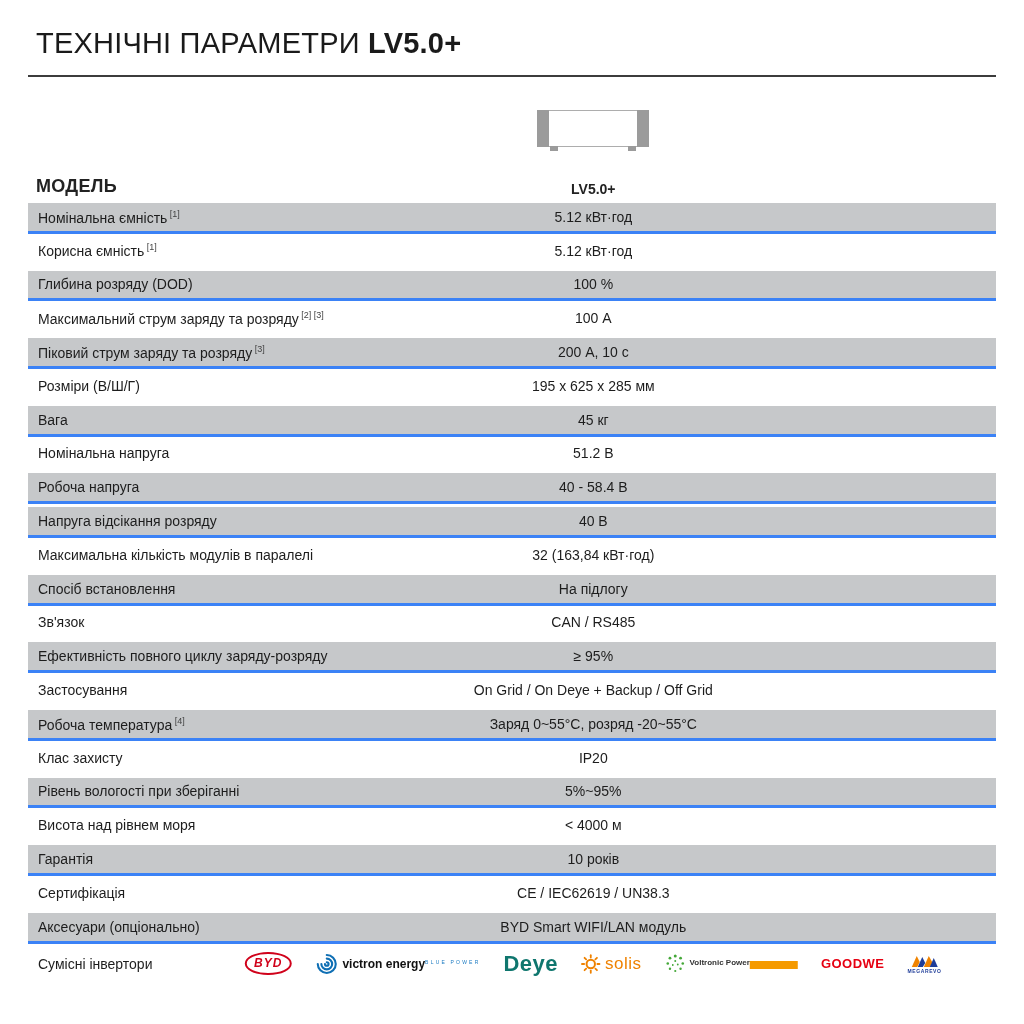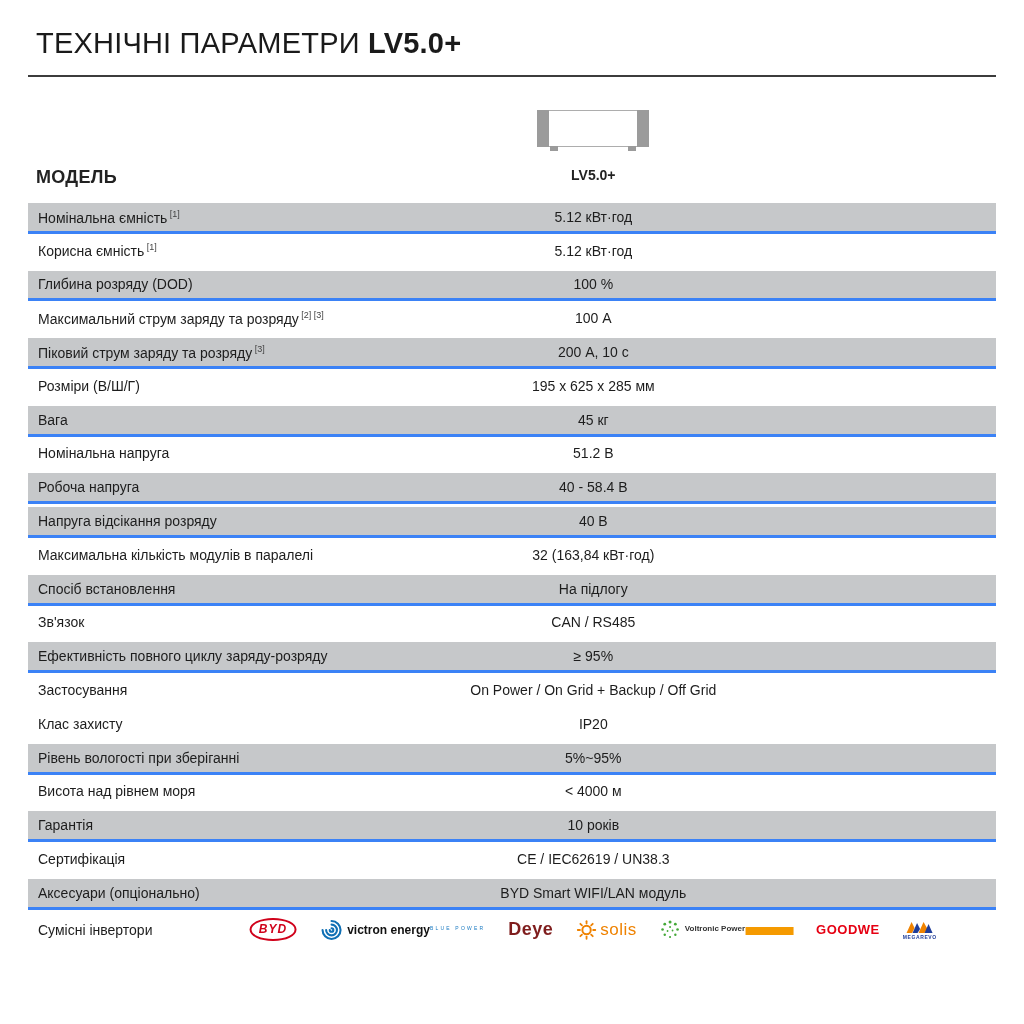--- a/index.html
+++ b/index.html
@@ -15,21 +15,21 @@
   
   .battery-wrap { position:relative; height:48px; margin-top:30px; }
   .battery { position:absolute; left:58.4%; transform:translateX(-50%); top:3px;
              width:112px; height:37px; background:#ffffff; border:1px solid #adadad; box-sizing:border-box; }
   .battery .bar { position:absolute; top:-1px; bottom:-1px; width:12px; background:#9b9b9b; }
   .battery .bar.left { left:-1px; } .battery .bar.right { right:-1px; }
   .battery .foot { position:absolute; bottom:-5px; width:8px; height:5px; background:#9b9b9b; }
   .battery .foot.fl { left:12px; } .battery .foot.fr { right:12px; }
 
   
-  .model-row { position:relative; height:30px; margin-top:12px; display:flex; align-items:flex-start; }
+  .model-row { position:relative; height:30px; margin-top:12px; display:flex; align-items:flex-end; }
   .model-label { font-size:18px; font-weight:700; padding-left:8px; letter-spacing:0.3px; color:#222; }
   .model-value { position:absolute; left:58.4%; transform:translateX(-50%); font-size:14px; font-weight:700; white-space:nowrap; color:#222; }
 
   
   .spec-body { margin-top:3px; }
   .row { position:relative; height:33.8px; display:flex; align-items:center; box-sizing:border-box; }
   .row.shaded { background:#c6c8ca; border-top:3px solid #fff; border-bottom:3px solid #3b82f6; }
   .row .label { font-size:14px; padding-left:10px; color:#1d1d1d; white-space:nowrap; }
   .row .label sup { font-size:9px; color:#444; }
   .row .value { position:absolute; left:58.4%; transform:translateX(-50%); font-size:14px; white-space:nowrap; color:#1d1d1d; }
@@ -40,21 +40,21 @@
                  display:flex; align-items:center; gap:23px; white-space:nowrap; }
   .logo { display:inline-flex; align-items:center; gap:4px; }
 
   .byd-oval { display:inline-block; border:2px solid #d0021b; color:#d0021b; border-radius:50%;
               padding:2px 7px 3px 7px; font-size:12px; font-weight:700; letter-spacing:1px; font-style:italic; }
 
   .vic-col { display:inline-flex; flex-direction:row; line-height:1; }
   .vic-name { font-size:12px; font-weight:700; color:#111; }
   .vic-sub { font-size:5px; color:#1a7ac2; letter-spacing:2.2px; margin-top:2px; }
 
-  .deye-word { font-size:18px; font-weight:700; color:#7f1d1d; letter-spacing:0.5px; }
+  .deye-word { font-size:22px; font-weight:700; color:#0f766e; letter-spacing:0.5px; }
 
   .solis-word { font-size:17px; color:#ef8200; letter-spacing:0.5px; }
 
   .volt-col { display:inline-flex; flex-direction:row; line-height:1; }
   .volt-name { font-size:8px; font-weight:700; color:#333; }
   .volt-bar { width:48px; height:8px; background:#f59a00; margin-top:2px; align-self:flex-end; }
 
   .goodwe-word { font-size:13px; font-weight:800; color:#e60012; letter-spacing:0.5px; }
 
   .mega-col { display:inline-flex; flex-direction:column; align-items:center; line-height:1; }
@@ -149,23 +149,27 @@
     <span class="value">CAN / RS485</span>
   </div>
 
   <div class="row shaded">
     <span class="label"><span class="label-text">Ефективність повного циклу заряду-розряду</span></span>
     <span class="value">≥ 95%</span>
   </div>
 
   <div class="row">
     <span class="label"><span class="label-text">Застосування</span></span>
-    <span class="value">On Power / On Grid + Backup / Off Grid</span>
-  </div>
-
+    <span class="value">On Grid / On Deye + Backup / Off Grid</span>
+  </div>
+
+  <div class="row shaded">
+    <span class="label"><span class="label-text">Робоча температура</span><sup class="fnote">&nbsp;[4]</sup></span>
+    <span class="value">Заряд 0~55°C, розряд -20~55°C</span>
+  </div>
 
   <div class="row">
     <span class="label"><span class="label-text">Клас захисту</span></span>
     <span class="value">IP20</span>
   </div>
 
   <div class="row shaded">
     <span class="label"><span class="label-text">Рівень вологості при зберіганні</span></span>
     <span class="value">5%~95%</span>
   </div>

